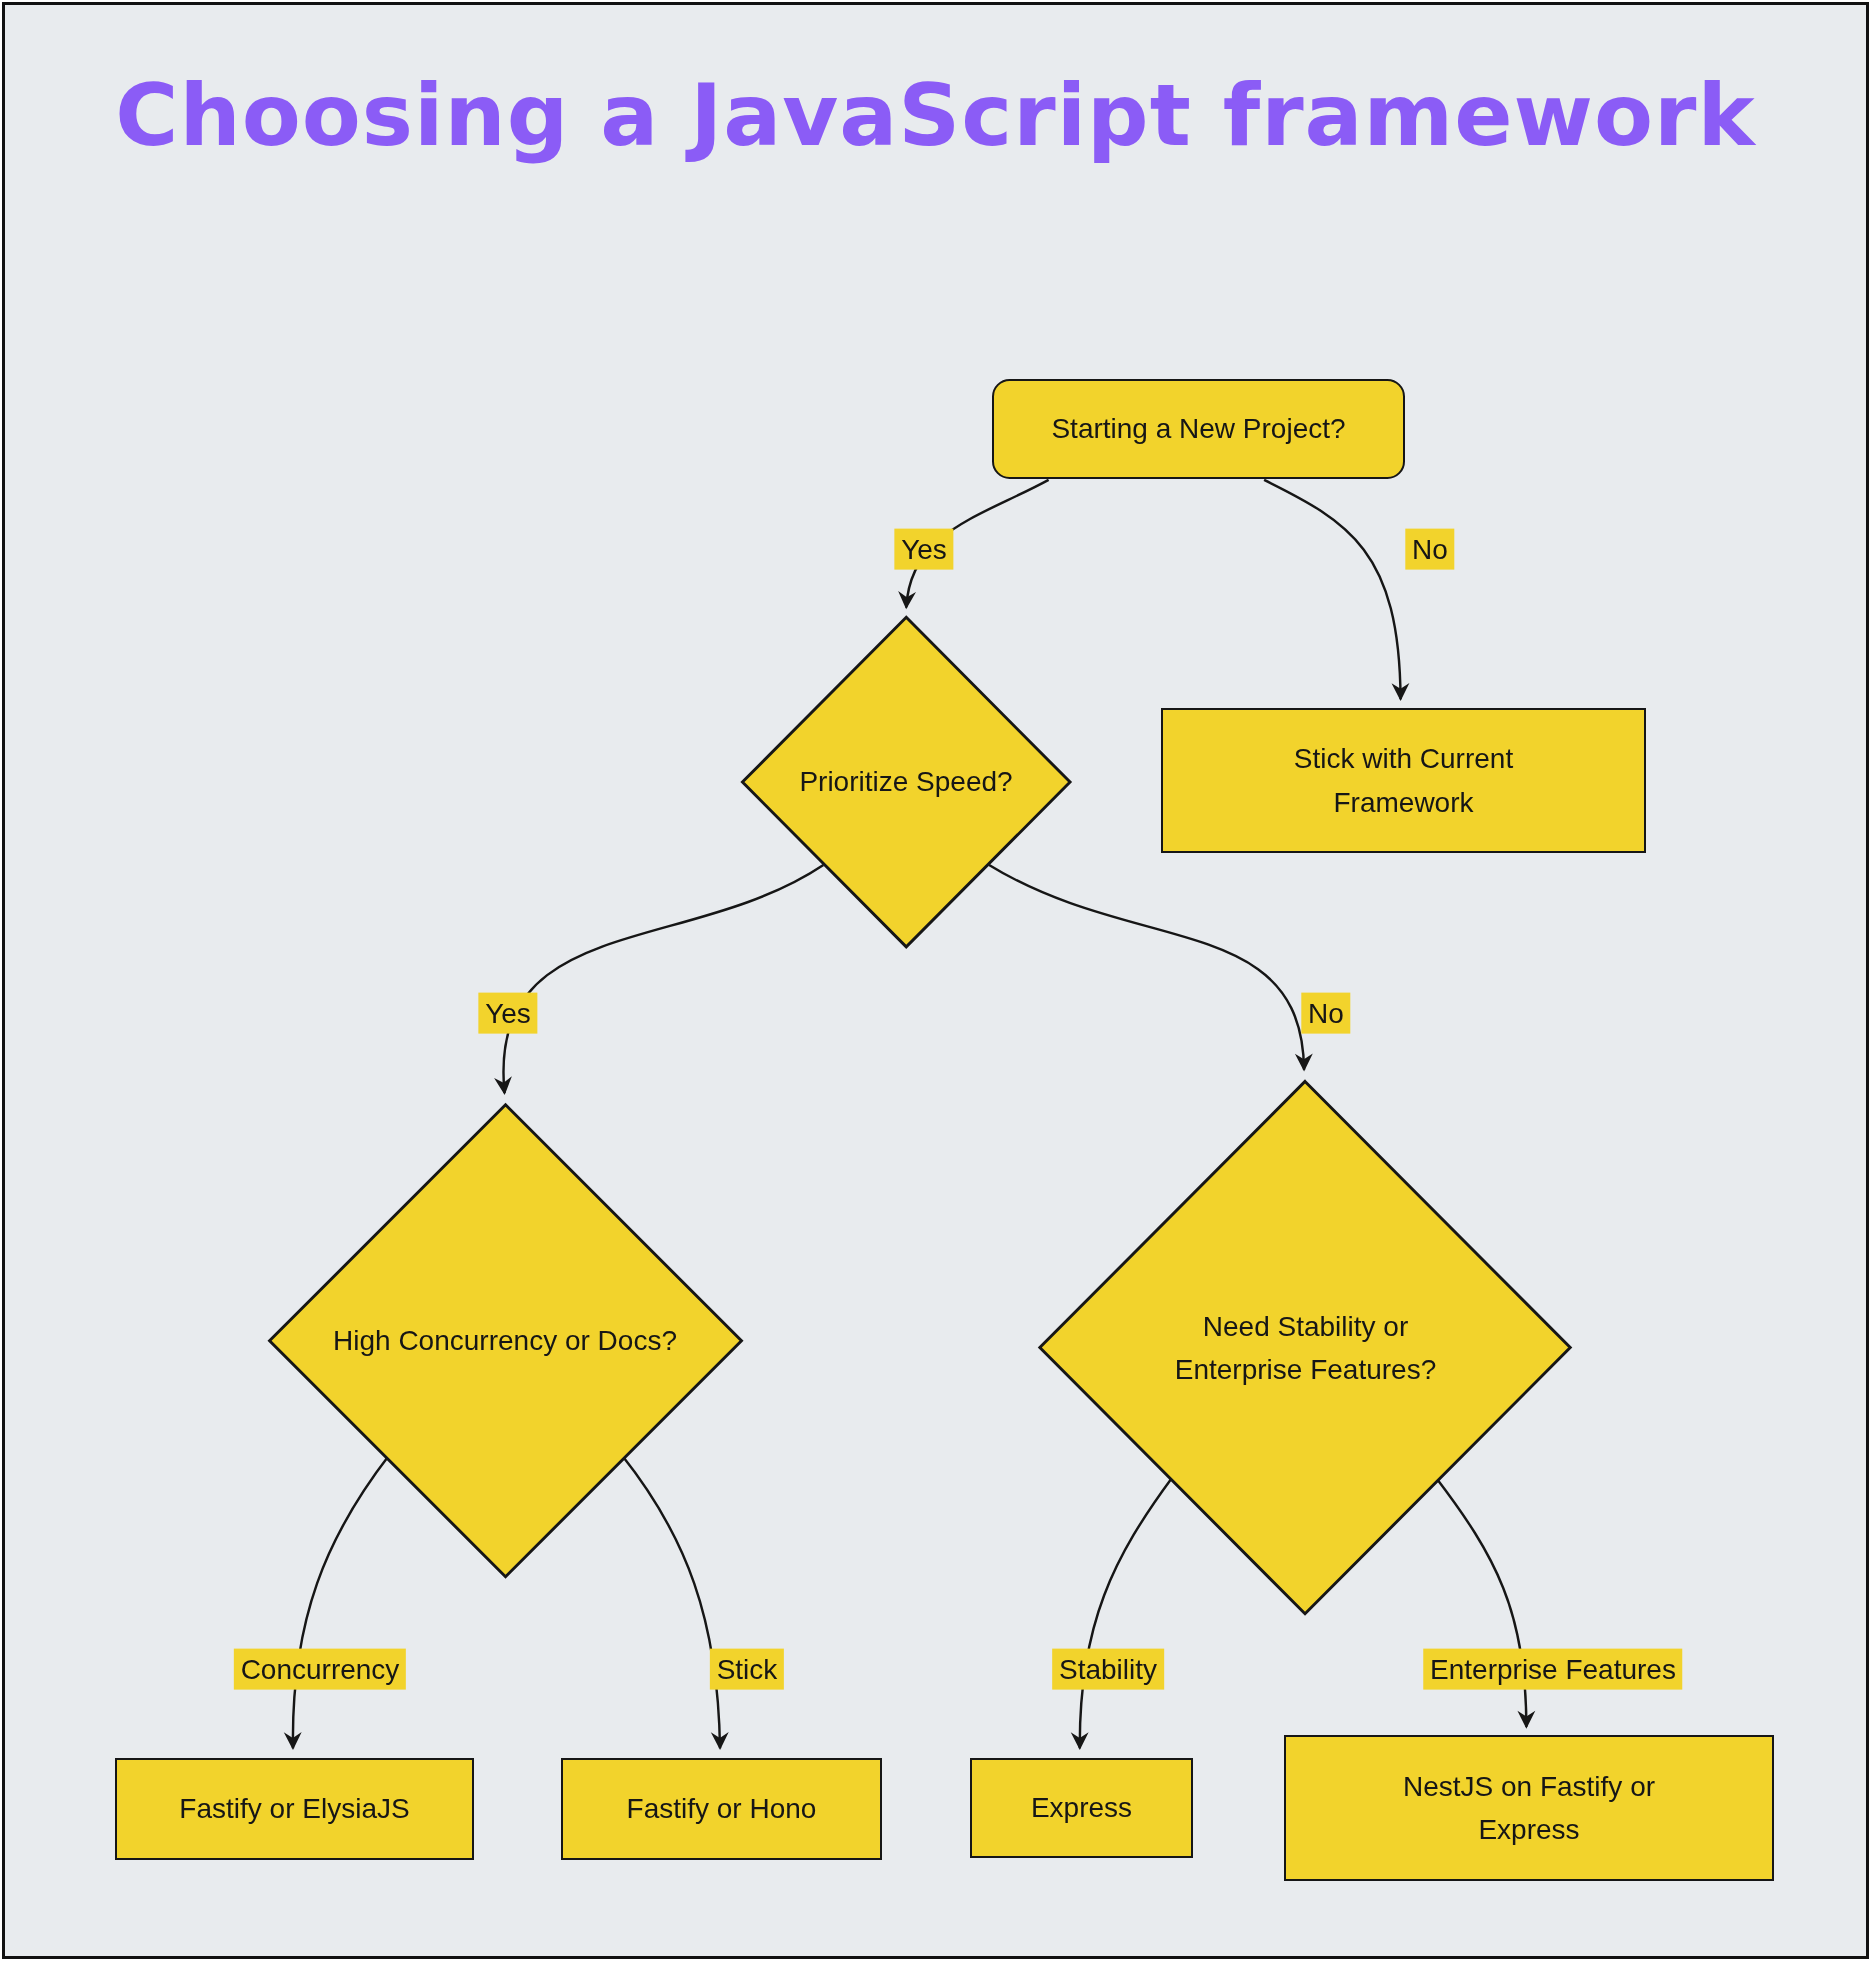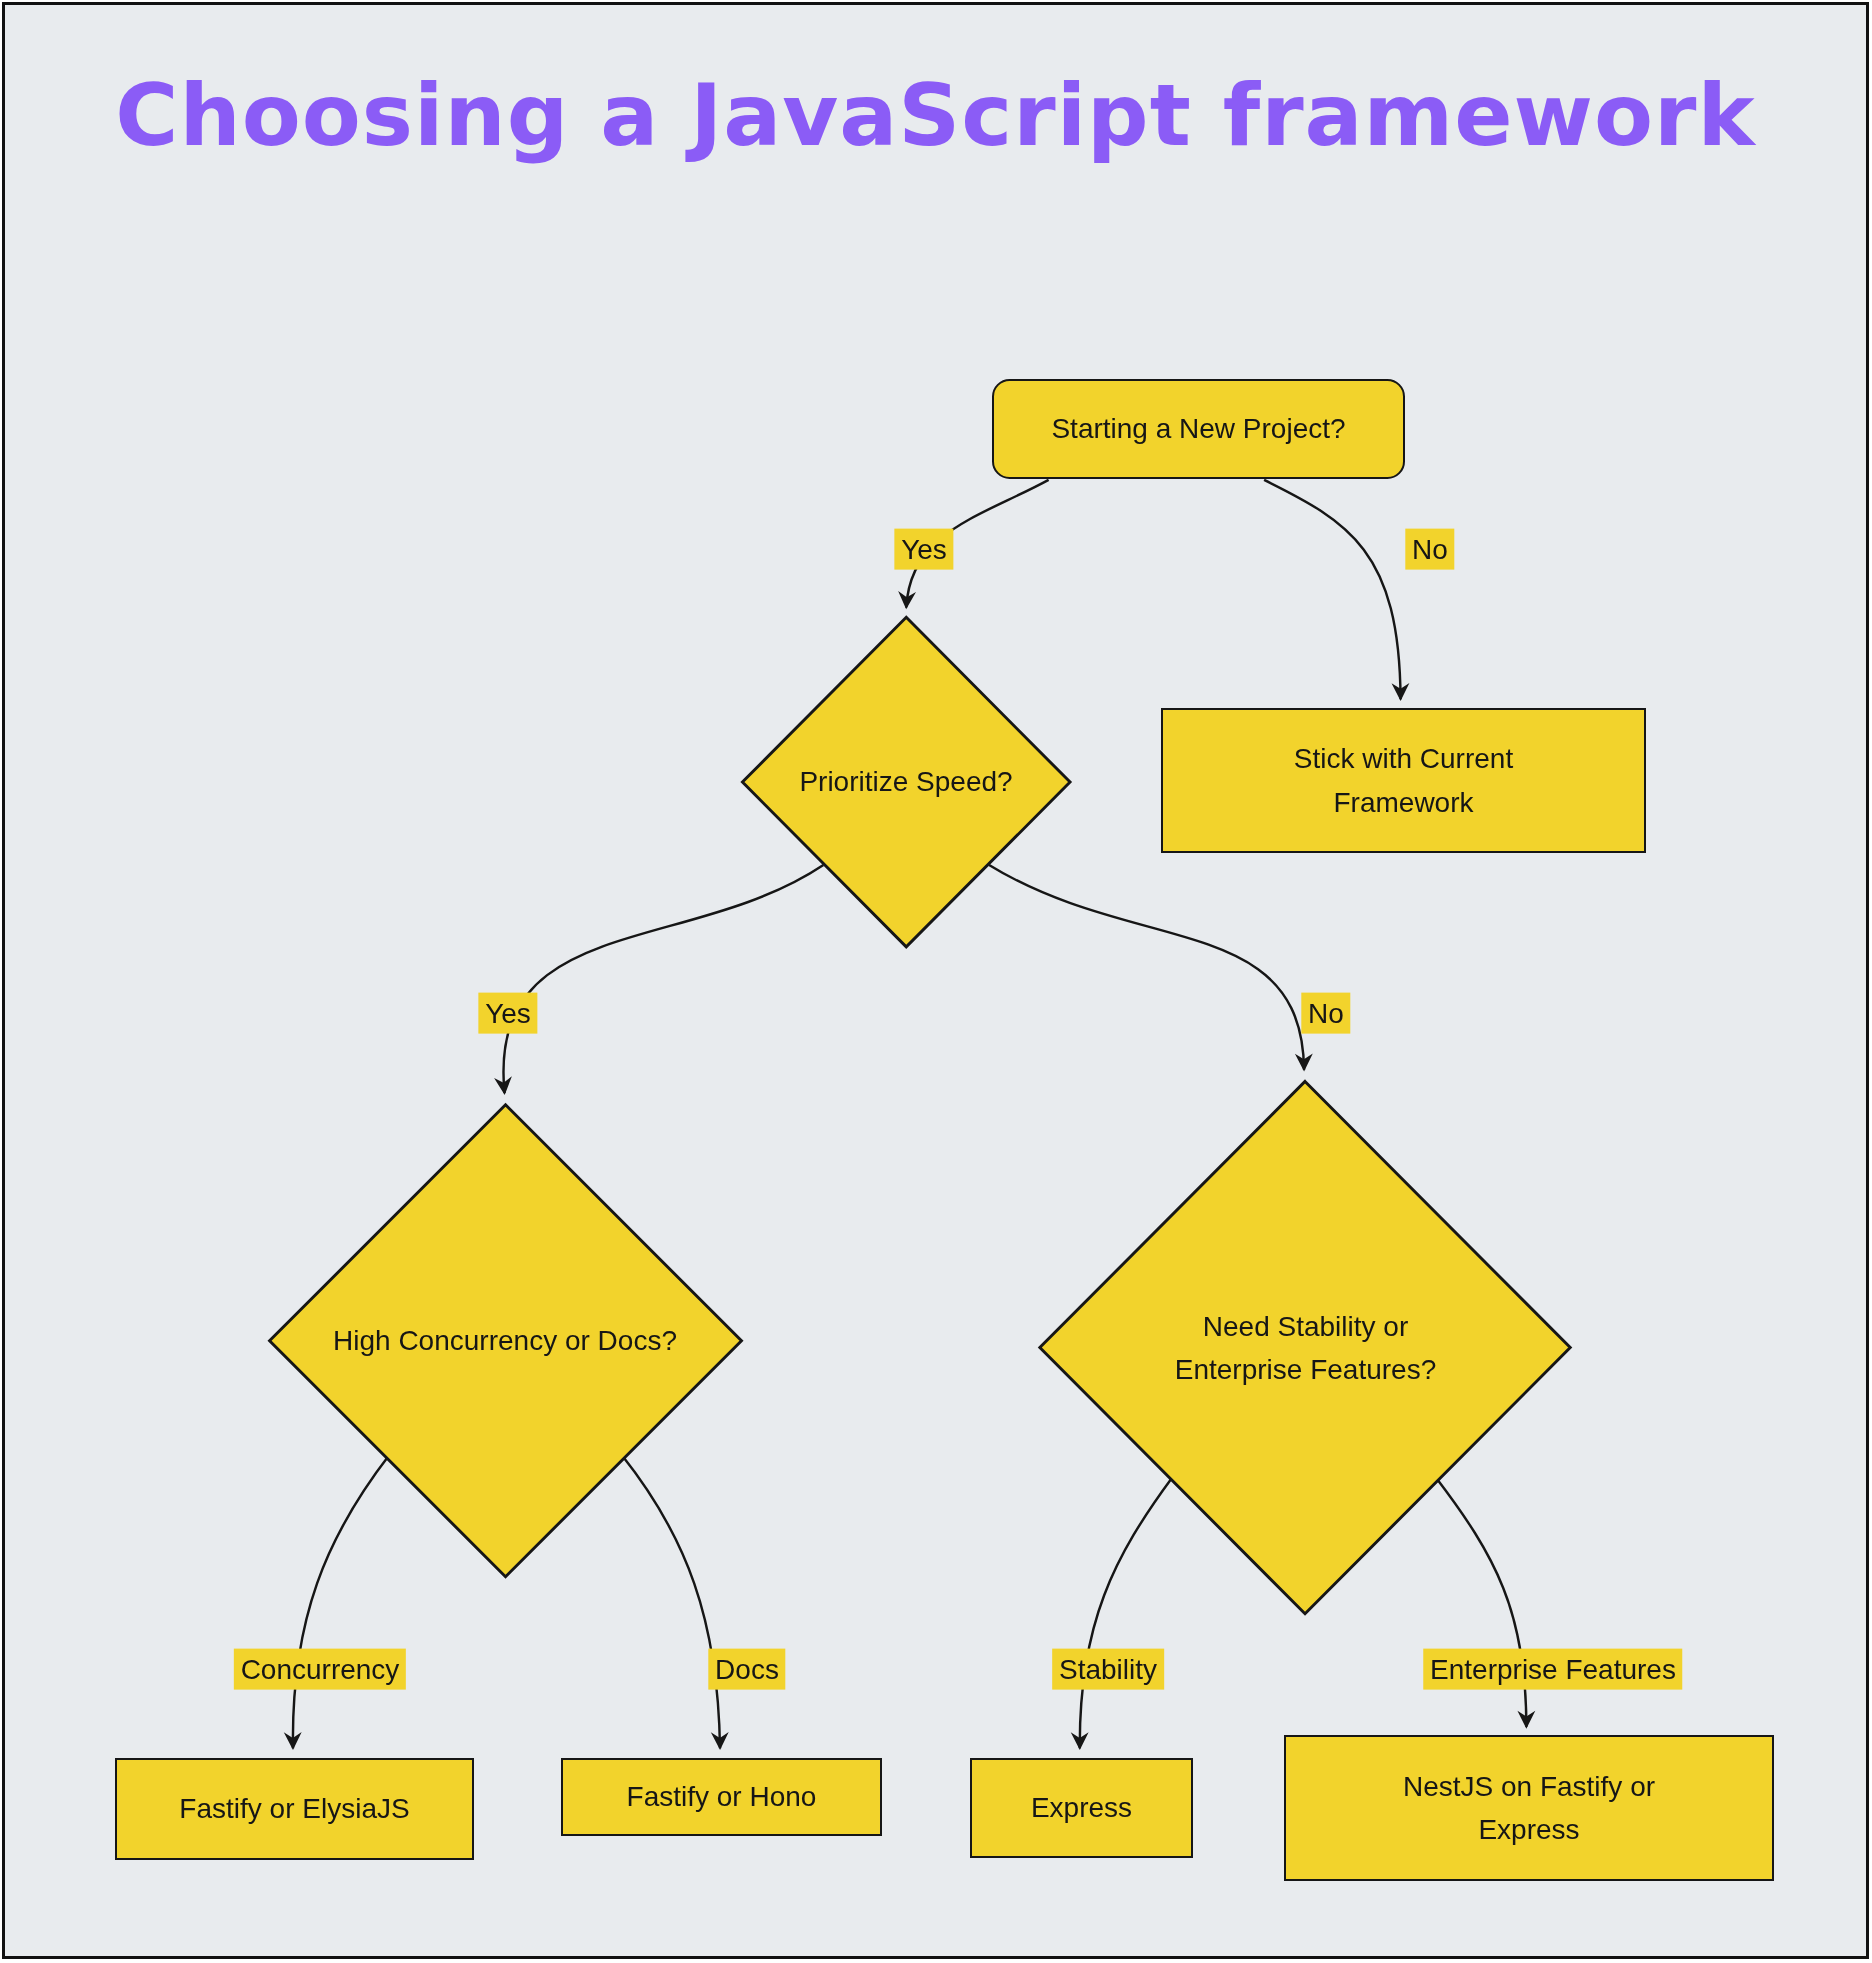--- a/index.html
+++ b/index.html
@@ -103,21 +103,21 @@
 
   <div class="node" style="left:1156px;top:703px;width:485px;height:145px;">
     <span>Stick with Current
 Framework</span>
   </div>
 
   <div class="node" style="left:110px;top:1753px;width:359px;height:102px;text-align:center;">
     <span>Fastify or ElysiaJS</span>
   </div>
 
-  <div class="node" style="left:556px;top:1753px;width:321px;height:78px;justify-content:center;">
+  <div class="node" style="left:556px;top:1753px;width:321px;height:102px;justify-content:center;">
     <span>Fastify or Hono</span>
   </div>
 
   <div class="node" style="left:965px;top:1753px;width:223px;height:100px;">
     <span>Express</span>
   </div>
 
   <div class="node" style="left:1279px;top:1730px;width:490px;height:146px;">
     <span>NestJS on Fastify or
 Express</span>
@@ -128,18 +128,18 @@
   <div class="dtext" style="left:1035px;top:1077px;width:531px;height:532px;">Need Stability or
 Enterprise Features?</div>
 
   <div class="dtext" style="left:264px;top:1100px;width:472px;height:472px;">High Concurrency or Docs?</div>
 
   <div class="elabel" style="left:893px;top:544px;">Yes</div>
   <div class="elabel" style="left:1399px;top:544px;">No</div>
   <div class="elabel" style="left:477px;top:1008px;">Yes</div>
   <div class="elabel" style="left:1295px;top:1008px;">No</div>
   <div class="elabel" style="left:289px;top:1664px;">Concurrency</div>
-  <div class="elabel" style="left:716px;top:1664px;">Docs</div>
+  <div class="elabel" style="left:716px;top:1664px;">Stick</div>
   <div class="elabel" style="left:1077px;top:1664px;">Stability</div>
   <div class="elabel" style="left:1522px;top:1664px;">Enterprise Features</div>
 
 </div>
 
 
 </body></html>

